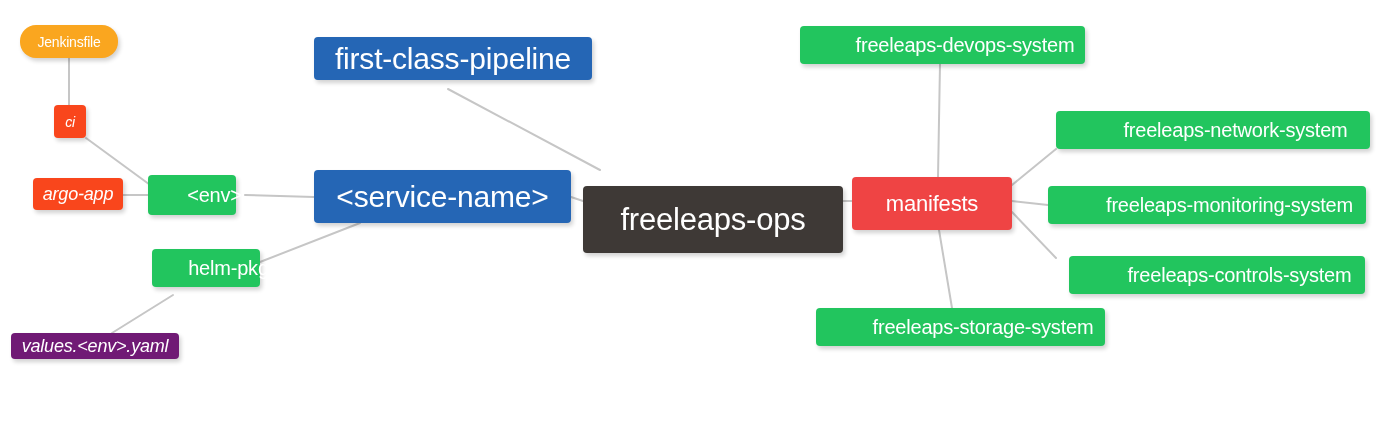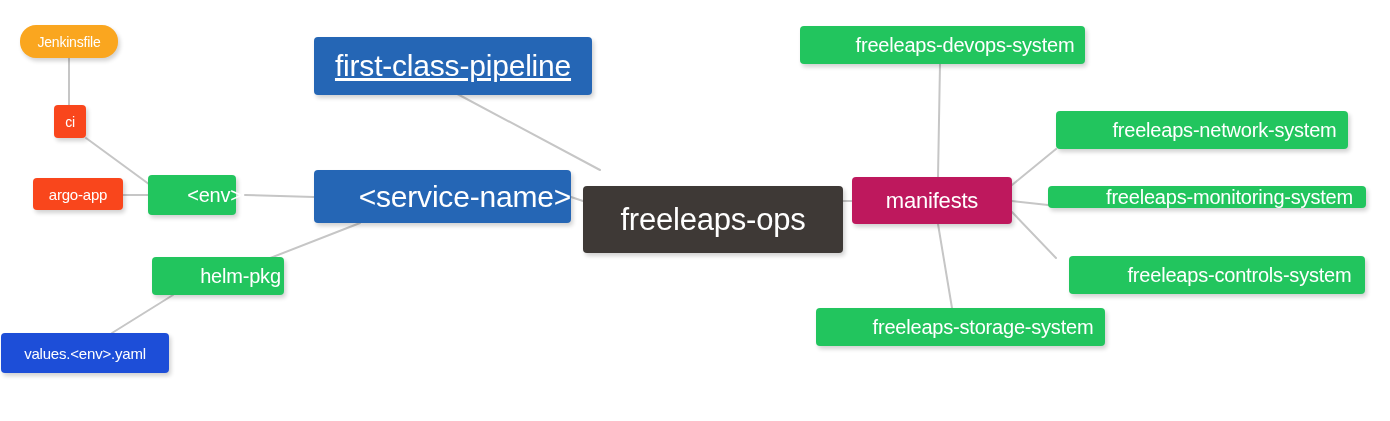--- a/index.html
+++ b/index.html
@@ -52,25 +52,26 @@
   .node-green {
     background: #22c55e;
     padding-left: 45px;
   }
   .node-orange {
     background: #faa61f;
     border-radius: 16px;
   }
   .node-red {
     background: #f9461c;
+    font-style: italic;
   }
   .lvl1 { font-size: 30px; }
   .lvl2 { font-size: 22px; }
   .lvl3 { font-size: 20px; }
-  .lvl-sm { font-size: 15px; }
+  .lvl-sm { font-size: 18px; }
   .lvl-xs { font-size: 14px; }
 </style>
 </head>
 <body>
 
 <div id="mindmap">
 
   <svg id="edge-layer" viewBox="0 0 1390 421" width="1390" height="421">
       <line x1="583" y1="201" x2="571" y2="197" stroke="#c6c6c6" stroke-width="2" stroke-linecap="round"></line>
       <line x1="600" y1="170" x2="448" y2="89" stroke="#c6c6c6" stroke-width="2" stroke-linecap="round"></line>
@@ -85,65 +86,65 @@
       <line x1="1012" y1="185" x2="1056" y2="149" stroke="#c6c6c6" stroke-width="2" stroke-linecap="round"></line>
       <line x1="1012" y1="201" x2="1048" y2="205" stroke="#c6c6c6" stroke-width="2" stroke-linecap="round"></line>
       <line x1="1012" y1="212" x2="1056" y2="258" stroke="#c6c6c6" stroke-width="2" stroke-linecap="round"></line>
       <line x1="938" y1="224" x2="952" y2="308" stroke="#c6c6c6" stroke-width="2" stroke-linecap="round"></line>
     </svg>
 
   <div class="node node-root" style="left: 583px; top: 168px; width: 260px; height: 67px; background: rgb(62, 57, 54); margin-top: 18px;">
     <span>freeleaps-ops</span>
   </div>
 
-  <div class="node node-blue lvl1" style="left: 314px; top: 170px; width: 257px; height: 53px; background: rgb(37, 102, 181); justify-content: flex-end;">
+  <div class="node node-blue lvl1" style="left: 314px; top: 170px; width: 257px; height: 53px; background: rgb(37, 102, 181);">
     <span>&lt;service-name&gt;</span>
   </div>
 
-  <div class="node node-blue lvl1" style="left: 314px; top: 37px; width: 278px; height: 58px; background: rgb(37, 102, 181); text-decoration: underline;">
+  <div class="node node-blue lvl1" style="left: 314px; top: 37px; width: 278px; height: 43px; background: rgb(37, 102, 181);">
     <span>first-class-pipeline</span>
   </div>
 
-  <div class="node node-blue lvl2" style="left: 852px; top: 177px; width: 160px; height: 47px; background: #be185d;">
+  <div class="node node-blue lvl2" style="left: 852px; top: 177px; width: 160px; height: 53px; background: #ef4444;">
     <span>manifests</span>
   </div>
 
   <div class="node node-green lvl3" style="left: 148px; top: 175px; width: 88px; height: 40px; background: rgb(34, 197, 94);">
     <span>&lt;env&gt;</span>
   </div>
 
-  <div class="node node-green lvl3" style="left: 152px; top: 257px; width: 132px; height: 38px; background: rgb(34, 197, 94);">
+  <div class="node node-green lvl3" style="left: 152px; top: 249px; width: 108px; height: 38px; background: rgb(34, 197, 94);">
     <span>helm-pkg</span>
   </div>
 
   <div class="node node-red lvl-xs" style="left: 54px; top: 105px; width: 32px; height: 33px; background: rgb(249, 70, 28);">
     <span>ci</span>
   </div>
 
   <div class="node node-orange lvl-xs" style="left: 20px; top: 25px; width: 98px; height: 33px; background: rgb(250, 166, 31);">
     <span>Jenkinsfile</span>
   </div>
 
   <div class="node node-red lvl-sm" style="left: 33px; top: 178px; width: 90px; height: 32px; background: rgb(249, 70, 28);">
     <span>argo-app</span>
   </div>
 
-  <div class="node node-red lvl-sm" style="left: 1px; top: 333px; width: 168px; height: 40px; background: #1d4ed8;">
+  <div class="node node-red lvl-sm" style="left: 11px; top: 333px; width: 168px; height: 26px; background: #701a75;">
     <span>values.&lt;env&gt;.yaml</span>
   </div>
 
   <div class="node node-green lvl3" style="left: 800px; top: 26px; width: 285px; height: 38px; background: rgb(34, 197, 94);">
     <span>freeleaps-devops-system</span>
   </div>
 
-  <div class="node node-green lvl3" style="left: 1056px; top: 111px; width: 292px; height: 38px; background: rgb(34, 197, 94);">
+  <div class="node node-green lvl3" style="left: 1056px; top: 111px; width: 314px; height: 38px; background: rgb(34, 197, 94);">
     <span>freeleaps-network-system</span>
   </div>
 
-  <div class="node node-green lvl3" style="left: 1048px; top: 186px; width: 318px; height: 22px; background: rgb(34, 197, 94);">
+  <div class="node node-green lvl3" style="left: 1048px; top: 186px; width: 318px; height: 38px; background: rgb(34, 197, 94);">
     <span>freeleaps-monitoring-system</span>
   </div>
 
   <div class="node node-green lvl3" style="left: 1056px; top: 256px; width: 296px; height: 38px; background: rgb(34, 197, 94); margin-left: 13px;">
     <span>freeleaps-controls-system</span>
   </div>
 
   <div class="node node-green lvl3" style="left: 816px; top: 308px; width: 289px; height: 38px; background: rgb(34, 197, 94);">
     <span>freeleaps-storage-system</span>
   </div>

